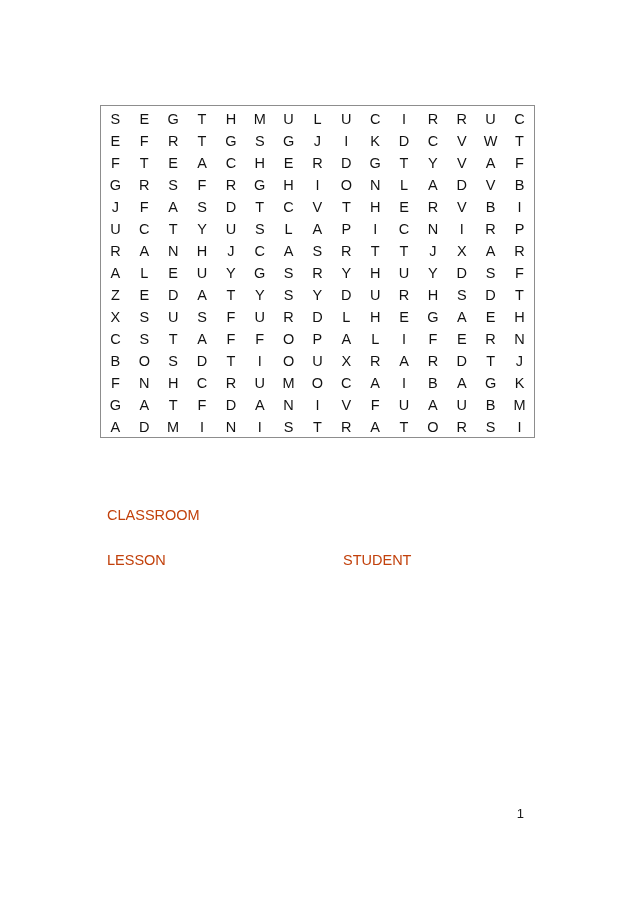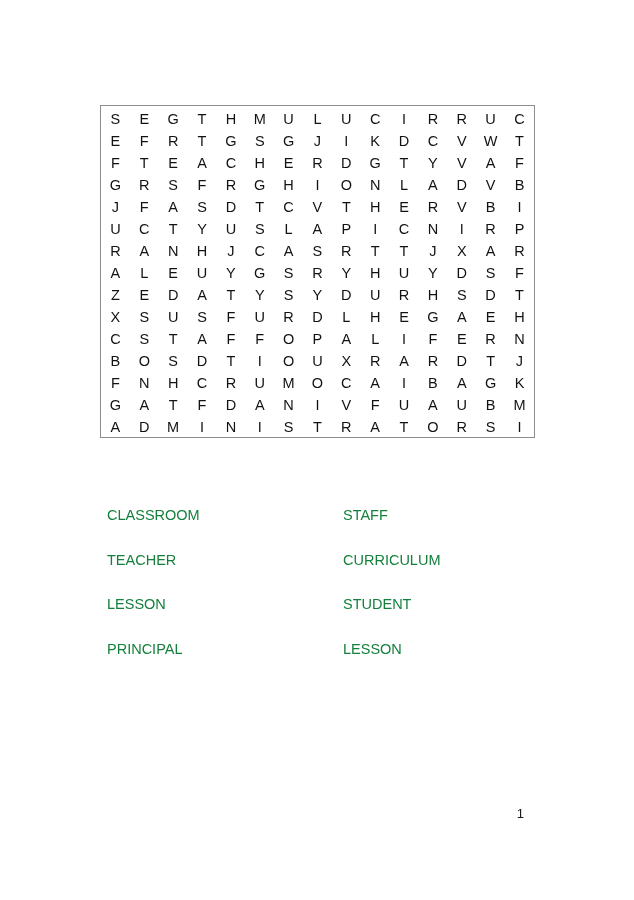--- a/index.html
+++ b/index.html
@@ -58,21 +58,21 @@
   }
   .word-col-left {
     width: 236px;
   }
   .word-col-right {
     width: 184px;
   }
   .word-item {
     font-size: 14.5px;
     font-family: "Liberation Sans", sans-serif;
-    color: #15803d;
+    color: #c2410c;
     white-space: nowrap;
   }
 
   
   #page-number {
     position: absolute;
     left: 0;
     top: 806px;
     width: 524px;
     text-align: right;
@@ -338,29 +338,20 @@
       <div class="grid-cell">O</div>
       <div class="grid-cell">R</div>
       <div class="grid-cell">S</div>
       <div class="grid-cell">I</div>
     </div>
   </div>
 
 <div id="word-list">
     <div class="word-row">
       <div class="word-col-left"><span class="word-item">CLASSROOM</span></div>
-      <div class="word-col-right"><span class="word-item">STAFF</span></div>
-    </div>
-    <div class="word-row">
-      <div class="word-col-left"><span class="word-item">TEACHER</span></div>
-      <div class="word-col-right"><span class="word-item">CURRICULUM</span></div>
     </div>
     <div class="word-row">
       <div class="word-col-left"><span class="word-item">LESSON</span></div>
       <div class="word-col-right"><span class="word-item">STUDENT</span></div>
     </div>
-    <div class="word-row">
-      <div class="word-col-left"><span class="word-item">PRINCIPAL</span></div>
-      <div class="word-col-right"><span class="word-item">LESSON</span></div>
-    </div>
   </div>
 
 <div id="page-number">1</div>
 
 </body></html>

